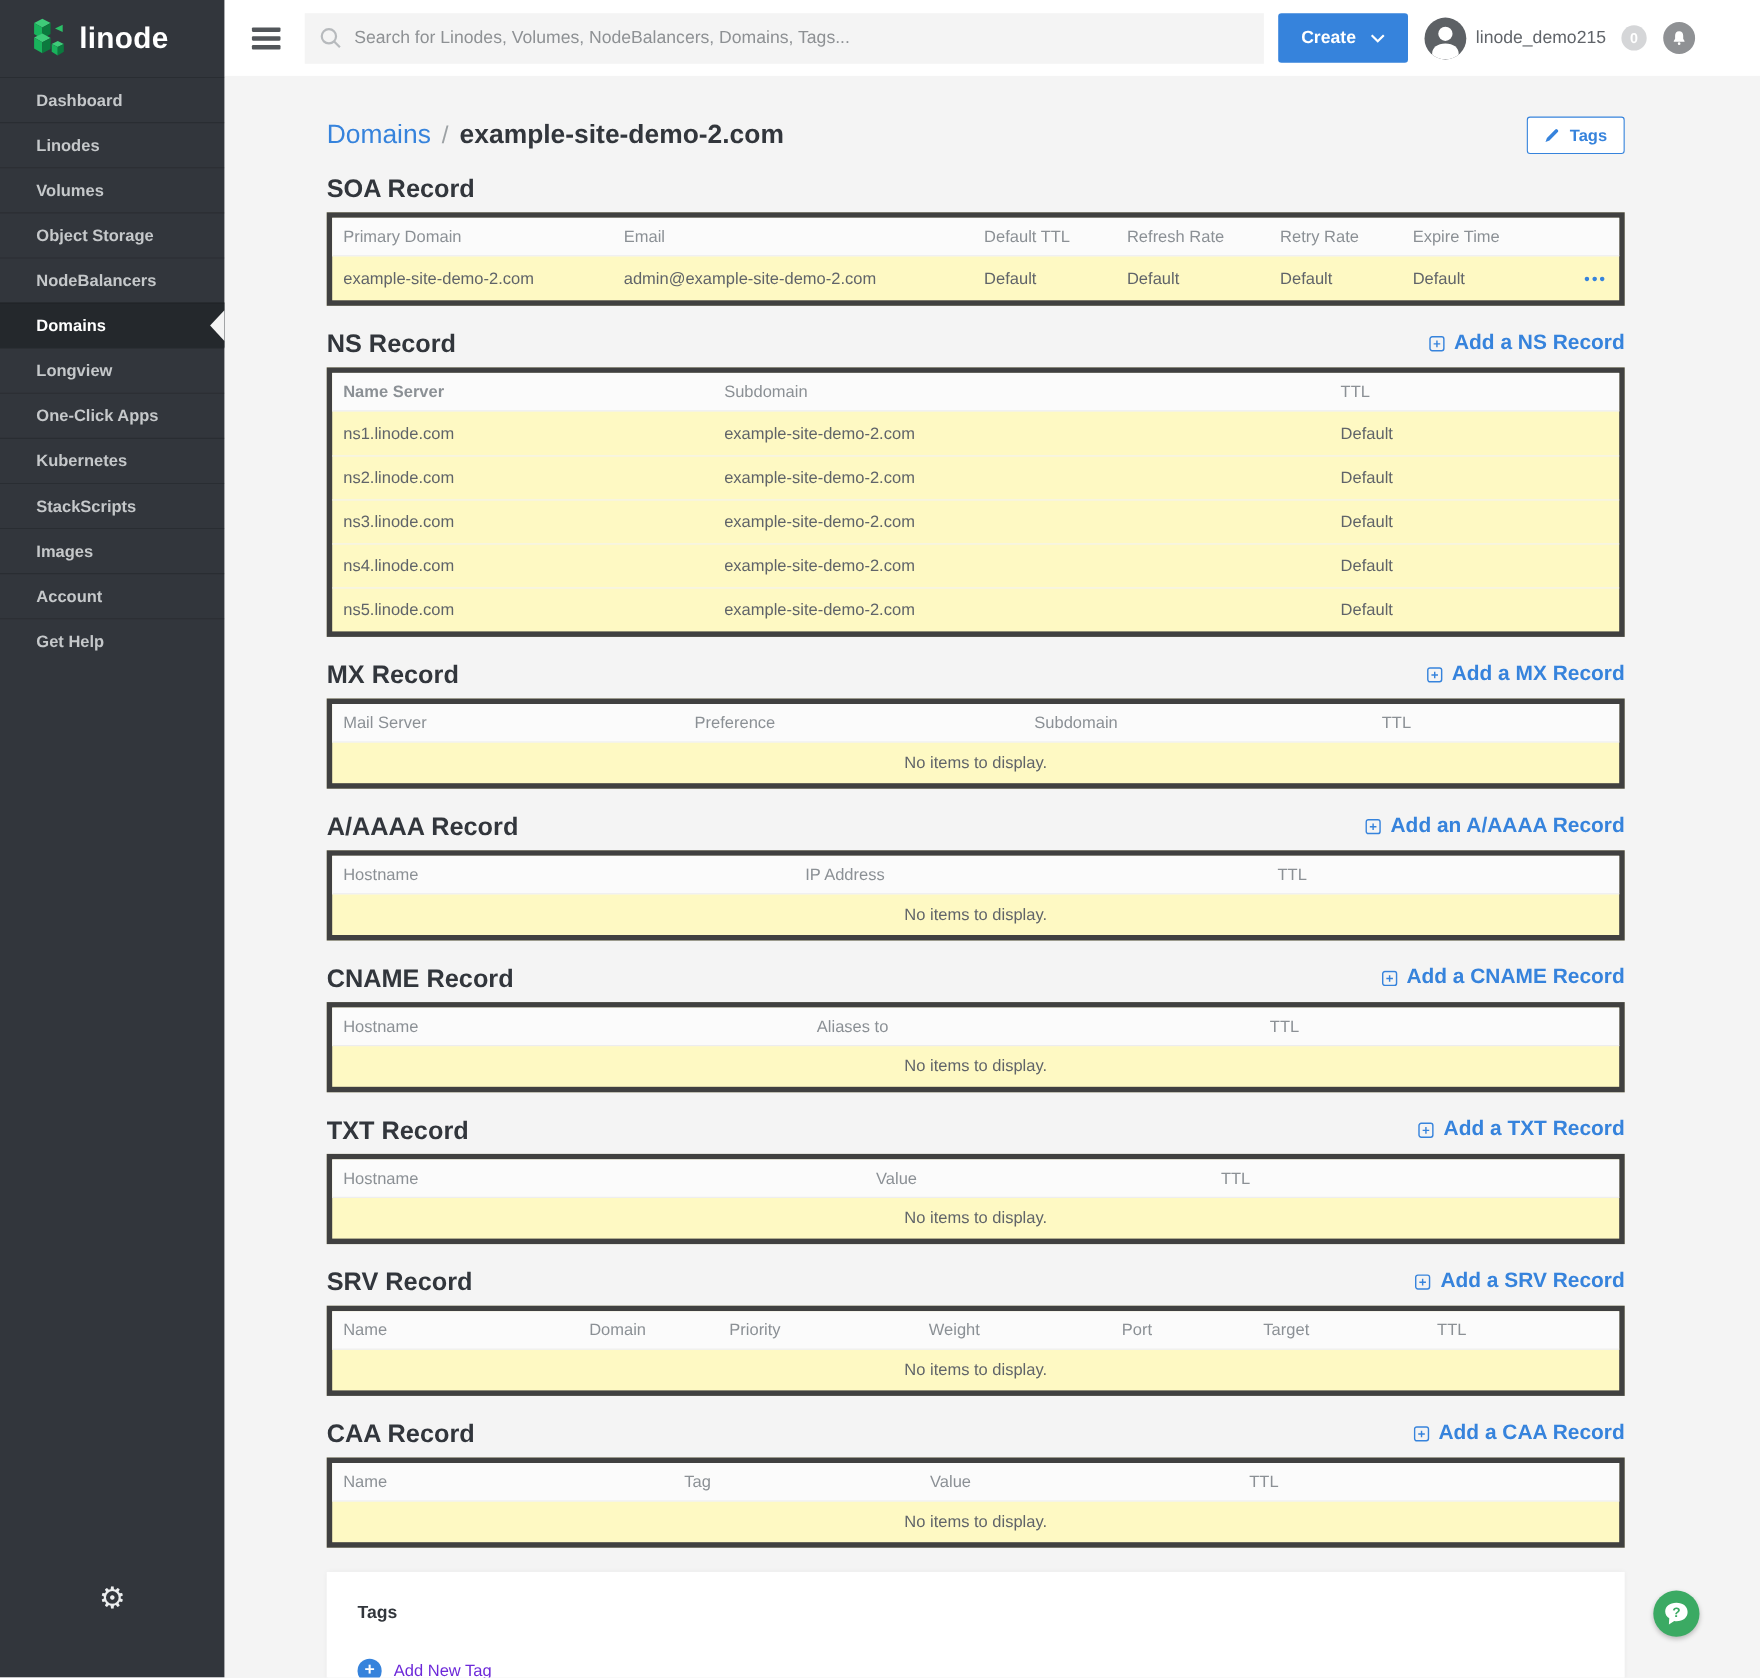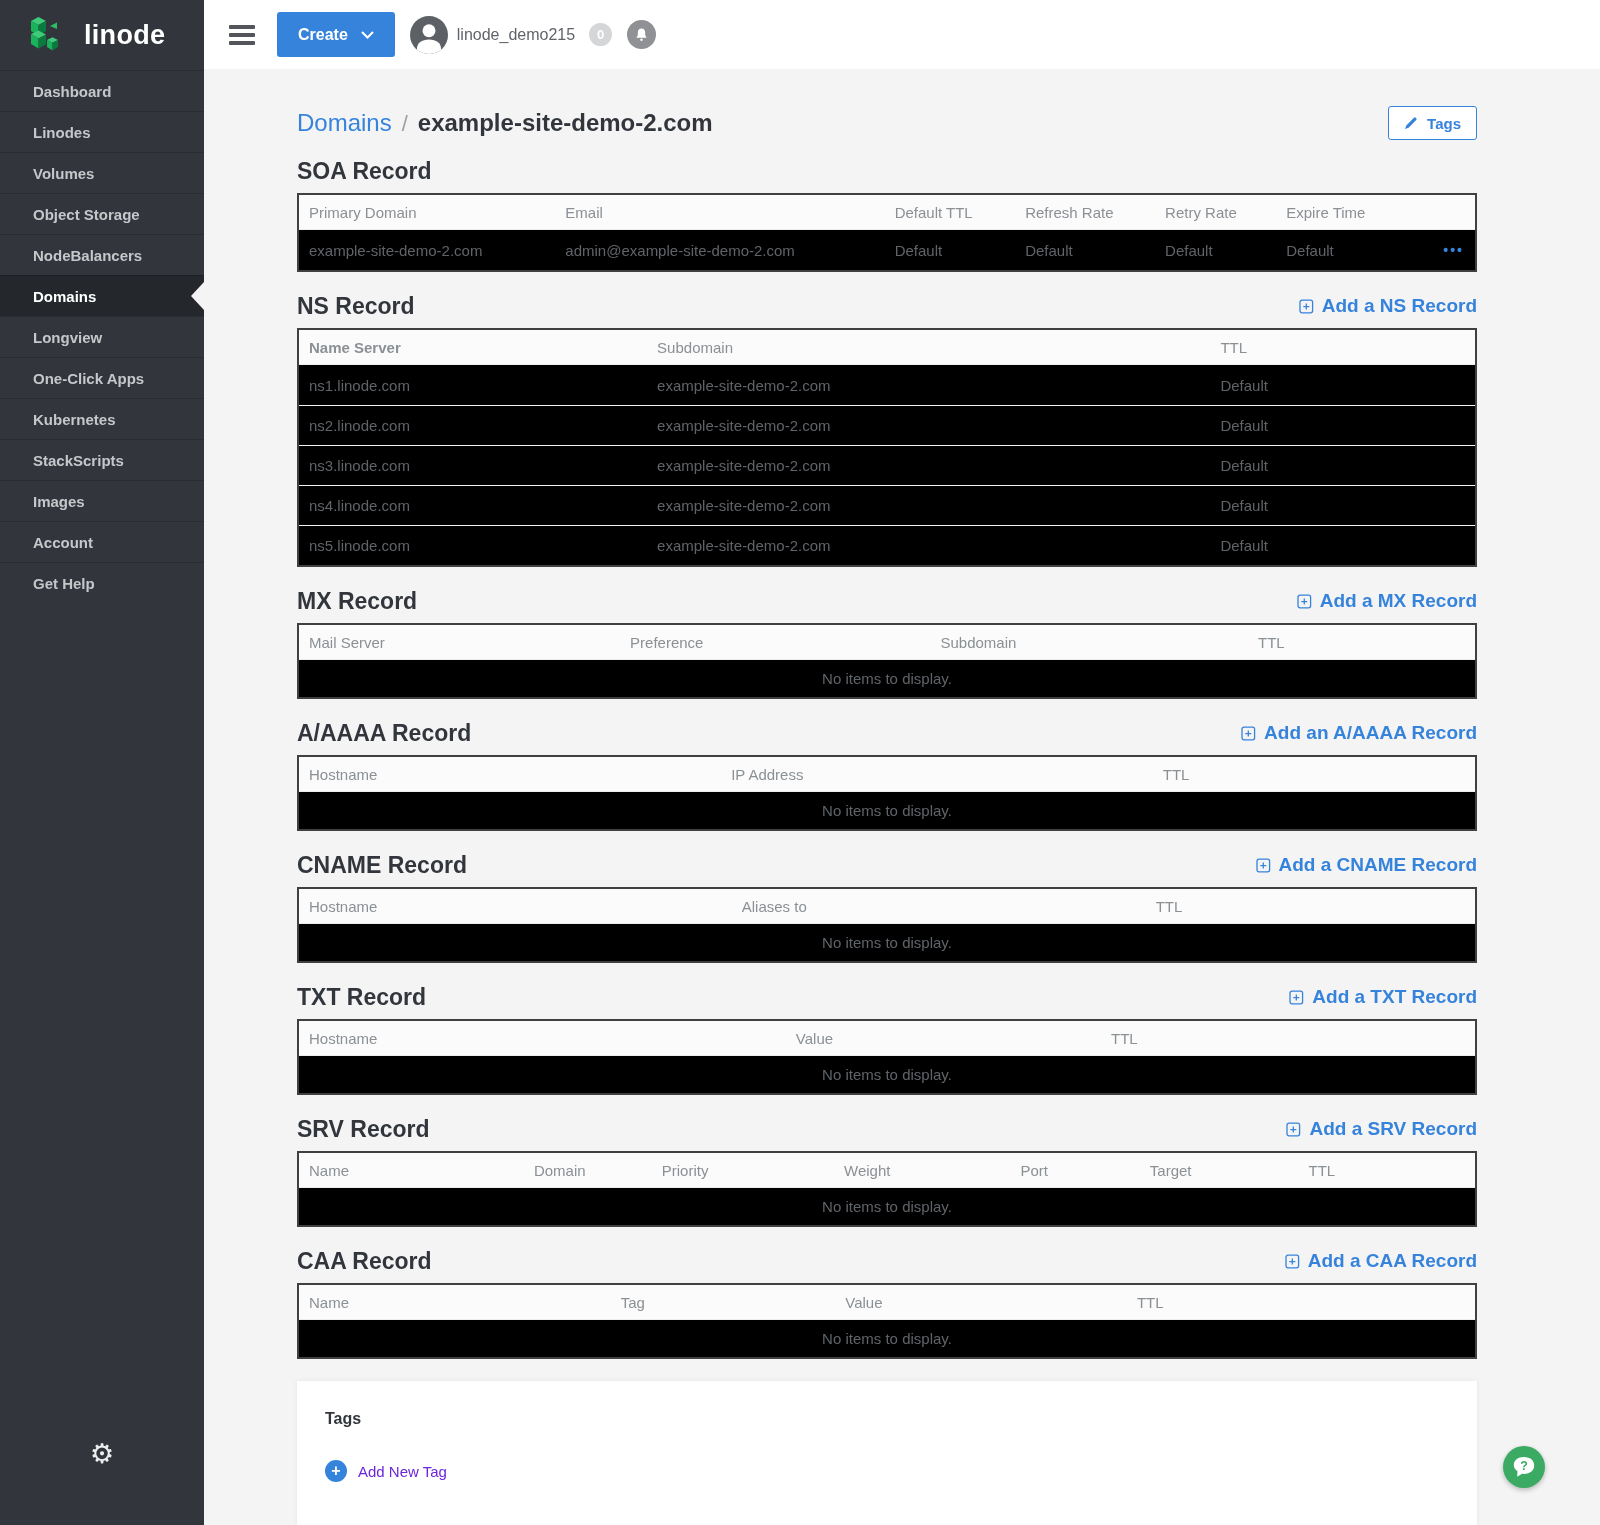--- a/index.html
+++ b/index.html
@@ -6,21 +6,21 @@
   html, body { width: 1600px; height: 1525px; }
   body {
     position: relative;
     background: #f4f4f4;
     font-family: "Liberation Sans", sans-serif;
     color: #32363c;
     overflow: hidden;
   }
   
   .sidebar { position: absolute; left: 0; top: 0; bottom: 0; width: 204px; background: #32363c; z-index: 10; }
-  .logo-row { height: 70px; display: flex; align-items: center; padding-left: 29px; gap: 21px; }
+  .logo-row { height: 70px; display: flex; align-items: center; padding-left: 29px; gap: 9px; }
   .logo-text { color: #fff; font-size: 27px; font-weight: bold; letter-spacing: .3px; }
   .nav-item { height: 41px; display: flex; align-items: center; padding-left: 33px;
     border-top: 1px solid rgba(0,0,0,.16); position: relative; cursor: pointer;
     color: #c5c8ca; font-size: 15px; font-weight: bold; }
   .nav-item.active { background: #24282c; color: #fff; }
   .nav-item.active::after { content: ""; position: absolute; right: 0; top: 50%;
     transform: translateY(-50%); width: 0; height: 0;
     border-top: 14px solid transparent; border-bottom: 14px solid transparent;
     border-right: 13px solid #f4f4f4; }
   .gear { position: absolute; bottom: 58px; left: 0; width: 204px; text-align: center;
@@ -55,21 +55,21 @@
   .crumb-current { color: #32363c; font-weight: bold; }
   .tags-btn { margin-left: auto; height: 34px; border: 1px solid #3683dc; background: #fff;
     color: #3683dc; font-weight: bold; font-size: 15px; border-radius: 3px; display: flex;
     align-items: center; gap: 9px; padding: 0 15px; cursor: pointer; font-family: inherit; }
   
   .sec-head { display: flex; align-items: center; justify-content: space-between; margin: 21px 0 9px; height: 26px; }
   .record-section:first-child .sec-head { margin-top: 17px; }
   .sec-title { font-size: 23px; font-weight: bold; color: #32363c; }
   .add-link { display: flex; align-items: center; gap: 8px; color: #3683dc; font-size: 19px;
     font-weight: bold; cursor: pointer; text-decoration: none; }
-  .tbl { background: #000000; border: 2px solid #404040; }
+  .tbl { background: #fef9c3; border: 5px solid #404040; }
   .thead { display: flex; background: #fbfbfb; height: 35px; align-items: center; border-bottom: 1px solid #ededee; }
   .th { font-size: 15px; color: #8b9095; padding-left: 10px; white-space: nowrap; }
   .trow { display: flex; height: 40px; align-items: center; position: relative; }
   .trow + .trow { border-top: 1px solid #f2f2f3; }
   .td { font-size: 15px; color: #606469; padding-left: 10px; white-space: nowrap; overflow: hidden; }
   .empty-row { height: 37px; display: flex; align-items: center; justify-content: center;
     font-size: 15px; color: #606469; }
   .row-action { position: absolute; right: 11px; top: 50%; transform: translateY(-50%);
     color: #3683dc; font-size: 14px; font-weight: bold; letter-spacing: 2px; cursor: pointer; }
   
@@ -150,20 +150,27 @@
     </nav>
   <div class="gear">⚙</div>
 </aside>
 
 <header class="topbar">
   <div class="hamburger">
     <span></span>
       <span></span>
       <span></span>
   </div>
+  <div class="search-box">
+    <svg width="22" height="22" viewBox="0 0 22 22">
+      <circle cx="9" cy="9" r="6.5" fill="none" stroke="#b7babd" stroke-width="2"></circle>
+      <line x1="13.8" y1="13.8" x2="19" y2="19" stroke="#b7babd" stroke-width="2"></line>
+    </svg>
+    <input type="text" placeholder="Search for Linodes, Volumes, NodeBalancers, Domains, Tags..." style="">
+  </div>
   <button class="create-btn">
     <span>Create</span>
     <svg width="13" height="8" viewBox="0 0 13 8">
       <polyline points="1,1 6.5,6.5 12,1" fill="none" stroke="#ffffff" stroke-width="2"></polyline>
     </svg>
   </button>
   <div class="avatar">
     <svg width="38" height="38" viewBox="0 0 24 24">
       <circle cx="12" cy="9.3" r="4.1" fill="#ffffff"></circle>
       <path d="M12 14.8 c-4.6 0-7.6 2.4-7.6 5.7 V24 h15.2 v-3.5 C19.6 17.2 16.6 14.8 12 14.8 Z" fill="#ffffff"></path>

